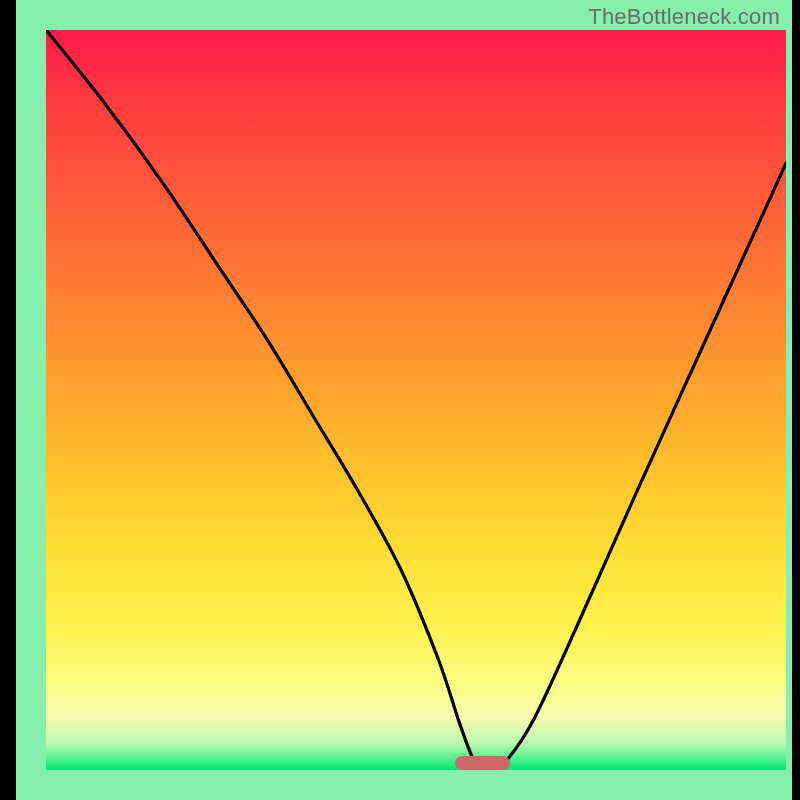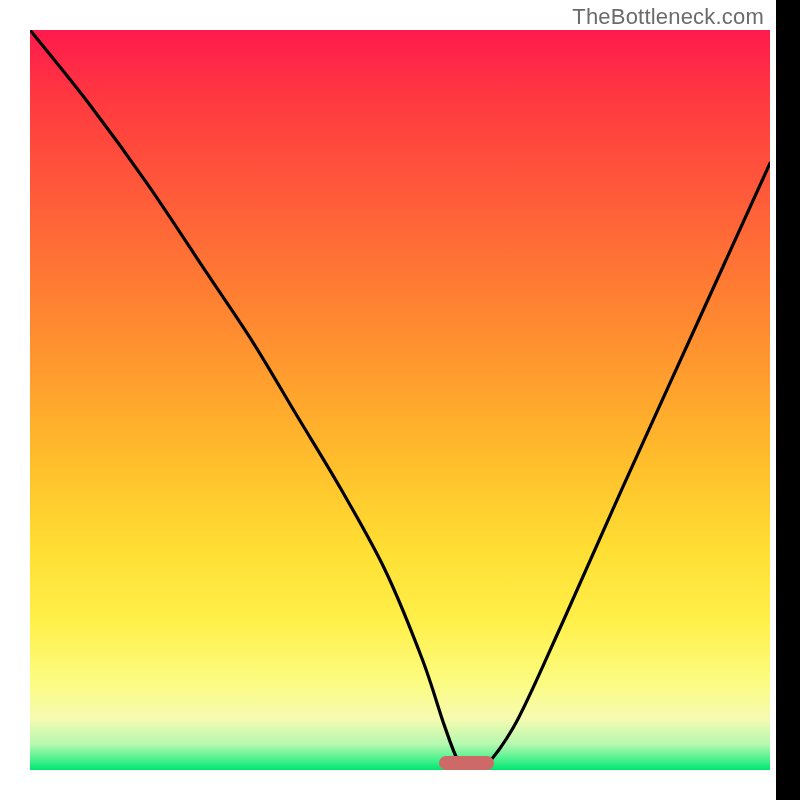--- a/index.html
+++ b/index.html
@@ -6,25 +6,25 @@
     margin: 0;
     padding: 0;
     width: 800px;
     height: 800px;
     background: #000;
     overflow: hidden;
     font-family: Arial, Helvetica, sans-serif;
   }
   .frame {
     position: absolute;
-    left: 0;
+    left: 16px;
     top: 0;
     width: 776px;
     height: 800px;
-    background: #ffffff;
+    background: #86efac;
   }
   .plot {
     position: absolute;
     left: 30px;
     top: 30px;
     width: 740px;
     height: 740px;
     
     background: linear-gradient(to bottom,
       #ff1a4d 0%,

